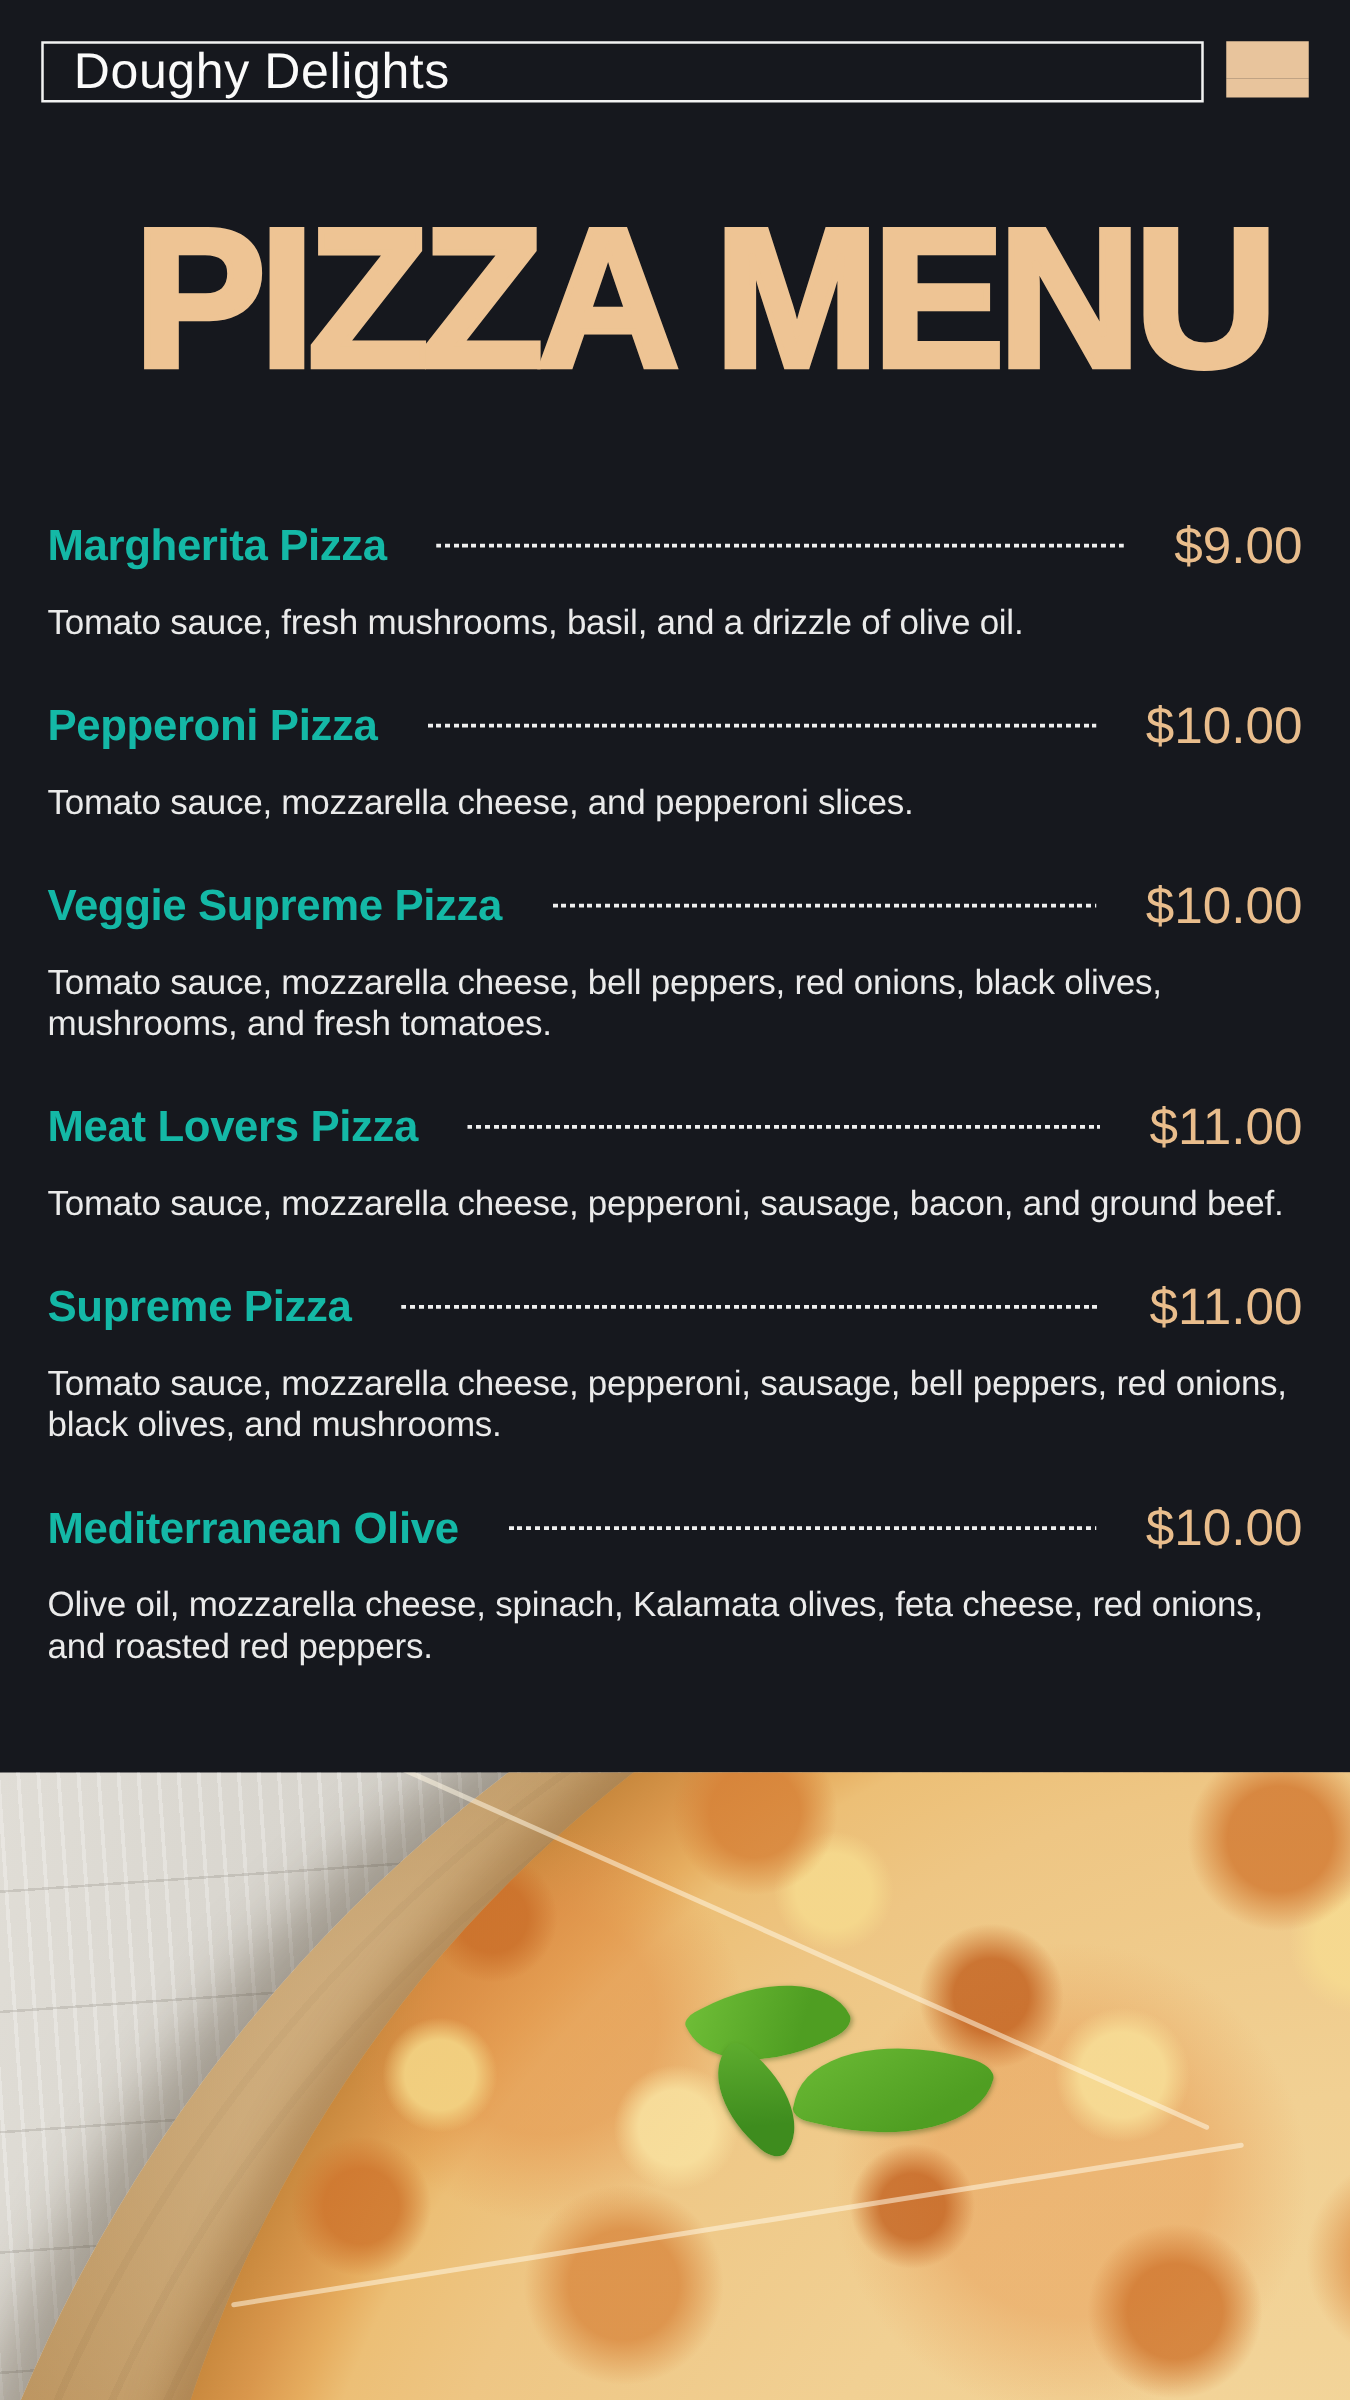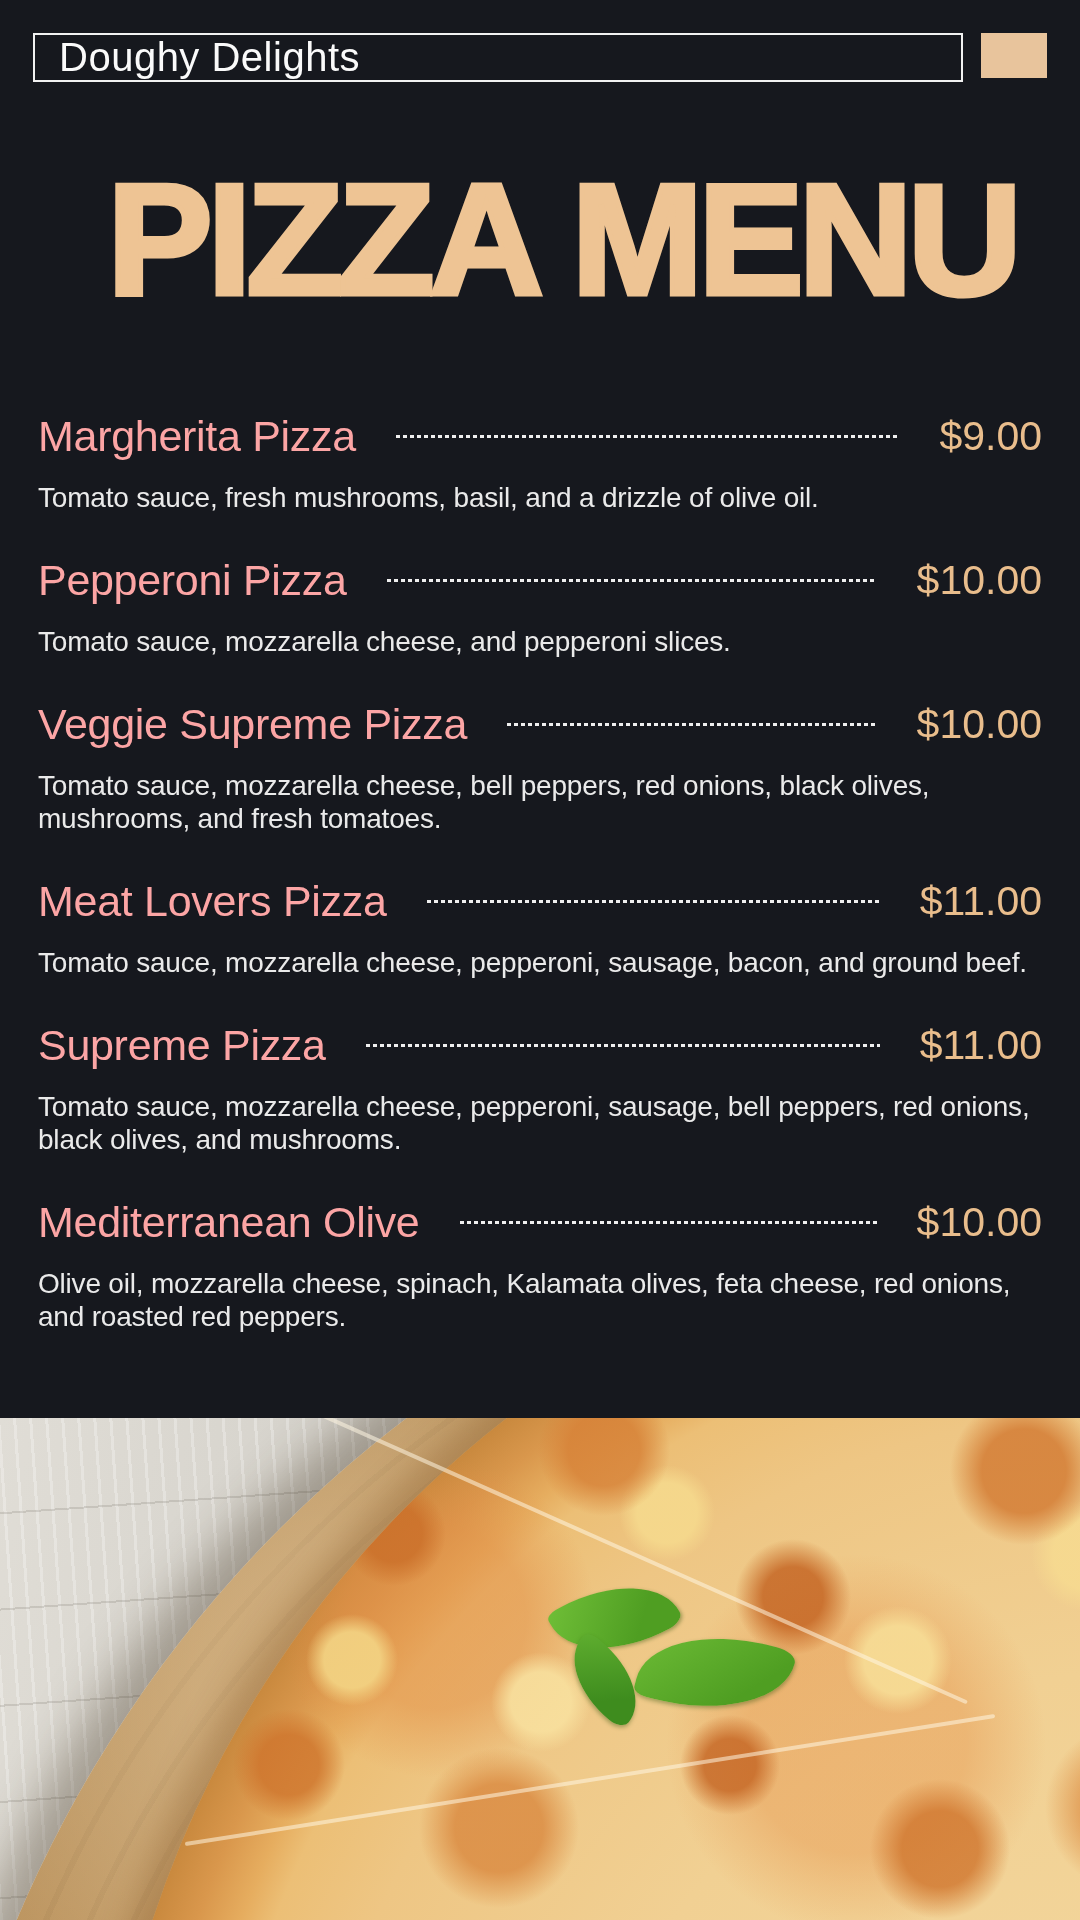--- a/index.html
+++ b/index.html
@@ -38,21 +38,21 @@
     letter-spacing:-5px;
     color:#eec494;
     padding-left:44px;
     -webkit-text-stroke:5px #eec494;
   }
 
   
   .menu { position:absolute; top:416px; left:38px; right:38px; }
   .menu-item { margin-bottom:46px; }
   .item-row { display:flex; align-items:center; }
-  .item-name { font-size:43px; font-weight:400; color:#fca5a5; white-space:nowrap; letter-spacing:-0.3px; line-height:41px; }
+  .item-name { font-size:35px; font-weight:700; color:#14b8a6; white-space:nowrap; letter-spacing:-0.3px; line-height:41px; }
   .leader {
     flex:1; height:3px; margin:0 40px;
     background:repeating-linear-gradient(90deg,#efefef 0 4px, transparent 4px 7px);
   }
   .item-price { font-size:41px; font-weight:500; color:#e9bd8c; white-space:nowrap; line-height:41px; }
   .item-desc {
     margin-top:24px;
     font-size:28px; line-height:33px; letter-spacing:-0.2px;
     color:#eaeaea; font-weight:400;
   }

